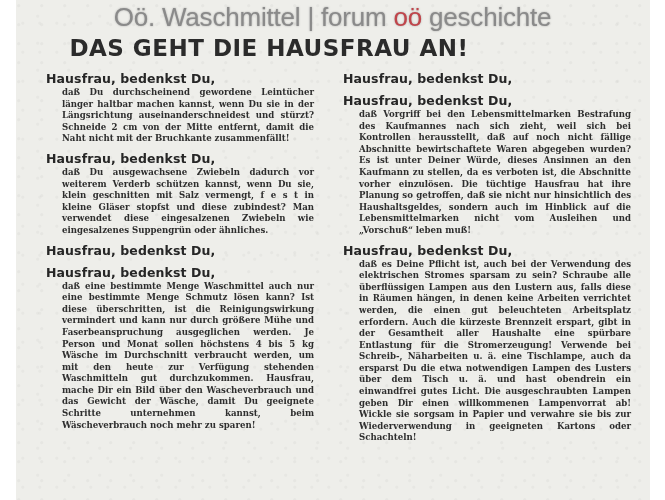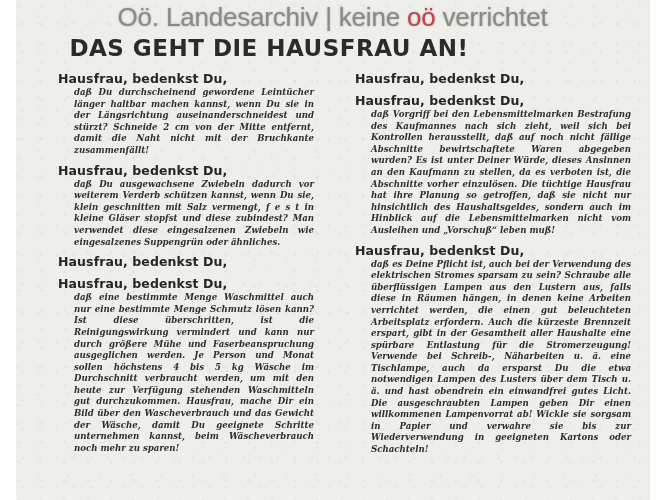--- a/index.html
+++ b/index.html
@@ -25,39 +25,38 @@
   }
   .watermark .accent { color:#c0454b; }
   .headline {
     position:absolute; left:0; top:34px; width:538px; text-align:center;
     font-family:"DejaVu Sans", sans-serif; font-weight:bold; font-size:23px;
     color:#2b2b2b; letter-spacing:0.5px; line-height:28px; white-space:nowrap;
   }
   .col { position:absolute; top:71px; }
   .col.left  { left:42px;  width:272px; }
   .col.right { left:339px; width:292px; }
-  .section { margin:0 0 6px 16px; }
+  .section { margin:0 0 6px 4px; }
   .section-title {
     font-family:"DejaVu Sans", sans-serif; font-weight:bold; font-size:12.5px;
     color:#262626; line-height:16px; white-space:nowrap; letter-spacing:0.1px;
   }
   .section-body {
     margin-left:16px; font-family:"DejaVu Serif", serif; font-size:8.6px;
     line-height:11.6px; color:#2e2e2e; text-align:justify; hyphens:manual;
     font-weight:bold;
-    font-style:italic;
   }
   .col.right .section-body { margin-left:16px; }
 </style>
 </head>
 <body>
 
 <div class="paper"></div>
 
-<div class="watermark"><span>Oö. Landesarchiv | keine </span><span class="accent">oö</span><span> verrichtet</span></div>
+<div class="watermark"><span>Oö. Waschmittel | forum </span><span class="accent">oö</span><span> geschichte</span></div>
 
 <div class="headline">DAS GEHT DIE HAUSFRAU AN!</div>
 
 <div class="col left">
   <div class="section">
     <div class="section-title">Hausfrau, bedenkst Du,</div>
     <div class="section-body">daß Du durchscheinend gewordene Leintücher länger haltbar machen kannst, wenn Du sie in der Längsrichtung auseinanderschneidest und stürzt? Schneide 2 cm von der Mitte entfernt, damit die Naht nicht mit der Bruchkante zusammenfällt!</div>
   </div>
   <div class="section">
     <div class="section-title">Hausfrau, bedenkst Du,</div>

